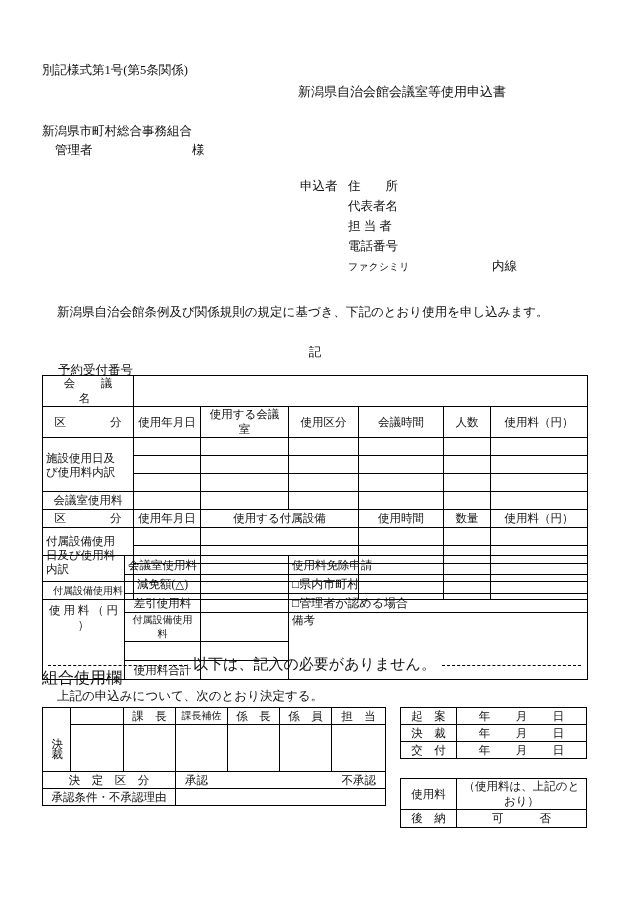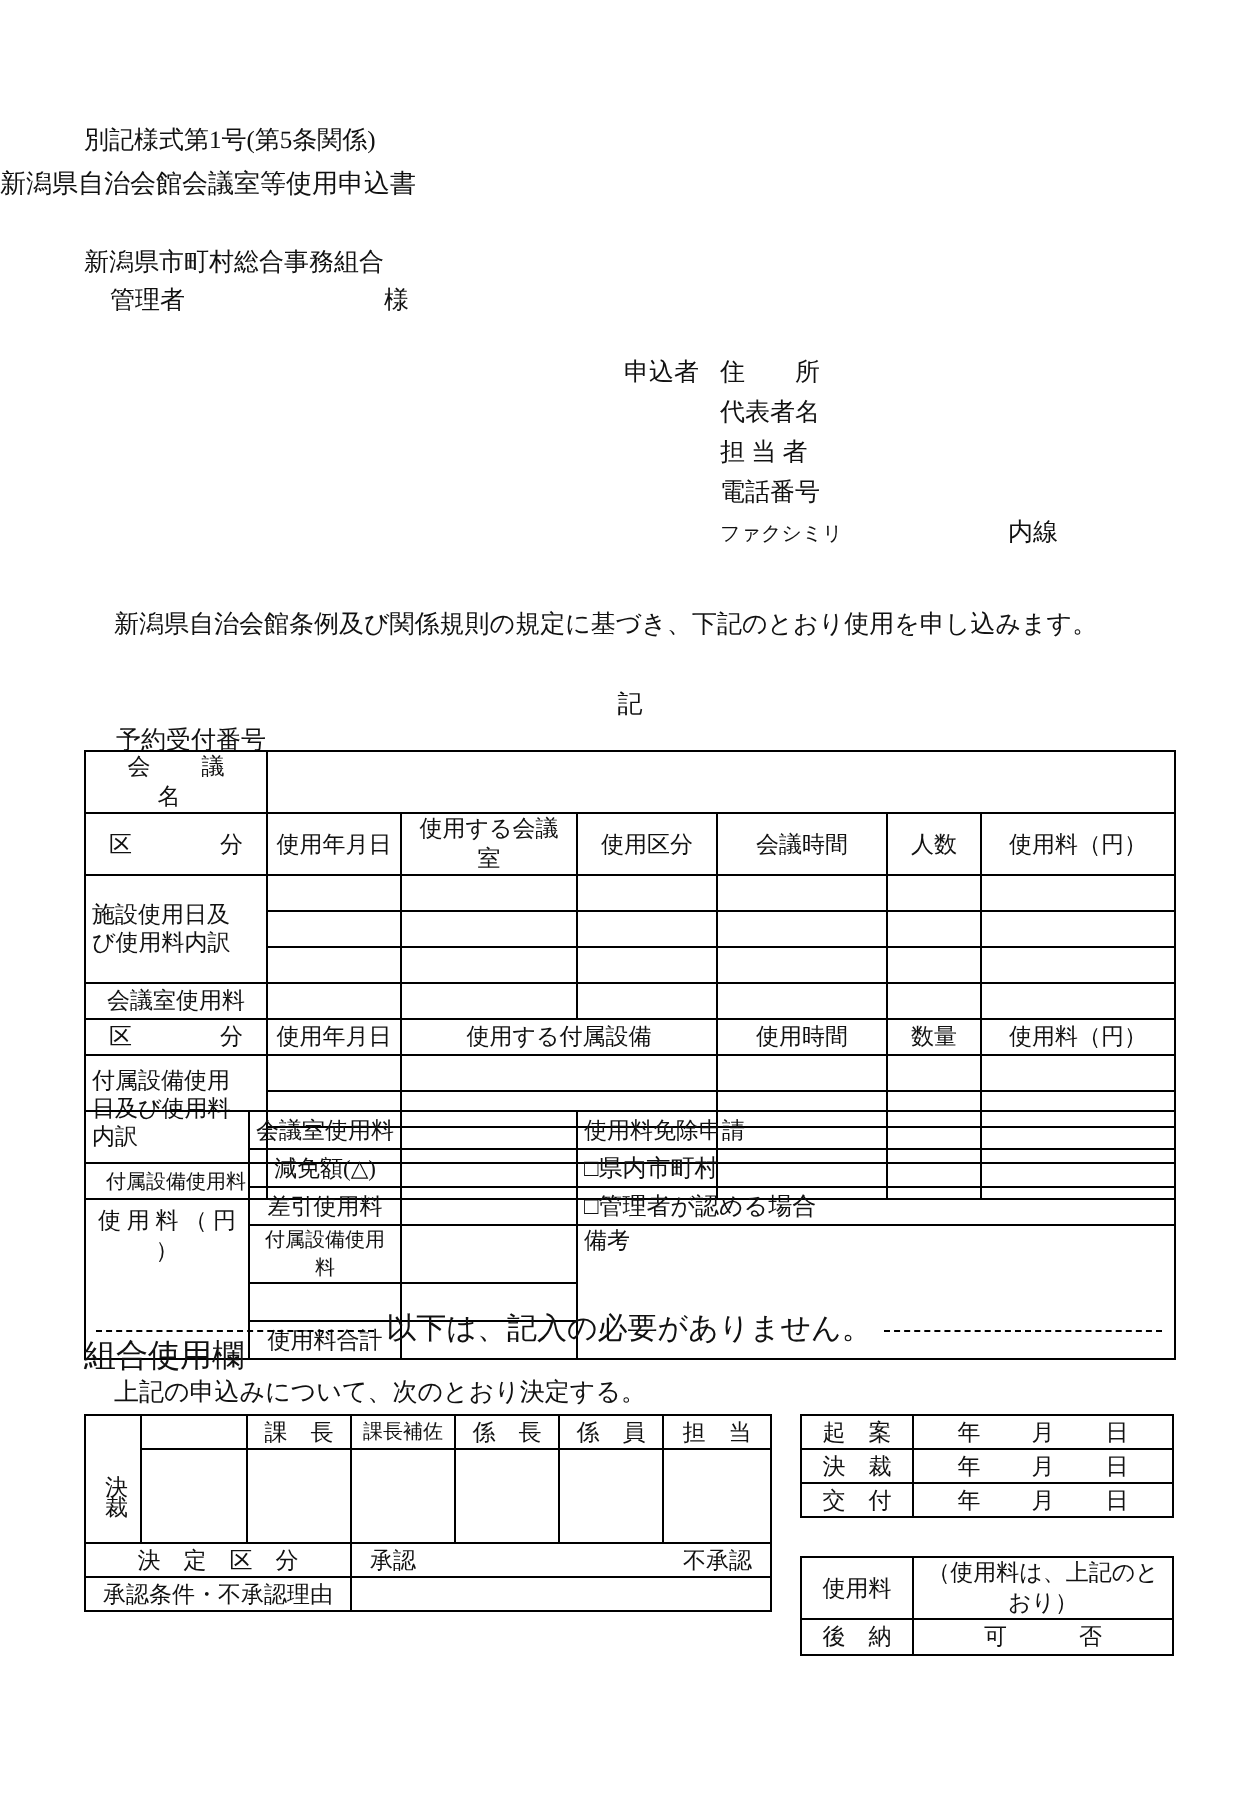--- a/index.html
+++ b/index.html
@@ -17,29 +17,29 @@
   }
   .page {
     position: absolute;
     left: 0; top: 0;
     width: 630px;
     height: 903px;
   }
   .abs { position: absolute; white-space: nowrap; }
 
   .t-form-no { left: 42px; top: 62px; font-size: 12.5px; }
-  .t-title   { left: 0; top: 83px; width: 506px; text-align: left; font-size: 13px; }
+  .t-title   { left: 0; top: 83px; width: 506px; text-align: right; font-size: 13px; }
   .t-date    { left: 455px; top: 100px; font-size: 12.5px; letter-spacing: 0; }
   .t-date span { display: inline-block; width: 46px; text-align: left; }
   .t-org     { left: 42px; top: 123px; font-size: 12.5px; }
   .t-admin   { left: 55px; top: 142px; font-size: 12.5px; }
   .t-sama    { left: 192px; top: 142px; font-size: 12.5px; }
 
   .applicant { position: absolute; left: 300px; top: 176px; font-size: 12.5px; }
-  .applicant .row { height: 20px; line-height: 20px; margin-left: 12px; }
+  .applicant .row { height: 20px; line-height: 20px; }
   .applicant .who { display: inline-block; width: 48px; }
   .applicant .lbl { display: inline-block; width: 66px; }
   .applicant .lbl.kana { font-size: 10px; letter-spacing: 0px; }
   .applicant .ext { display: inline-block; margin-left: 78px; }
 
   .t-statement { left: 57px; top: 304px; font-size: 12.5px; }
   .t-ki { left: 0; top: 344px; width: 630px; text-align: center; font-size: 12.5px; }
   .t-reserve { left: 58px; top: 362px; font-size: 12.5px; }
 
   table.grid {

